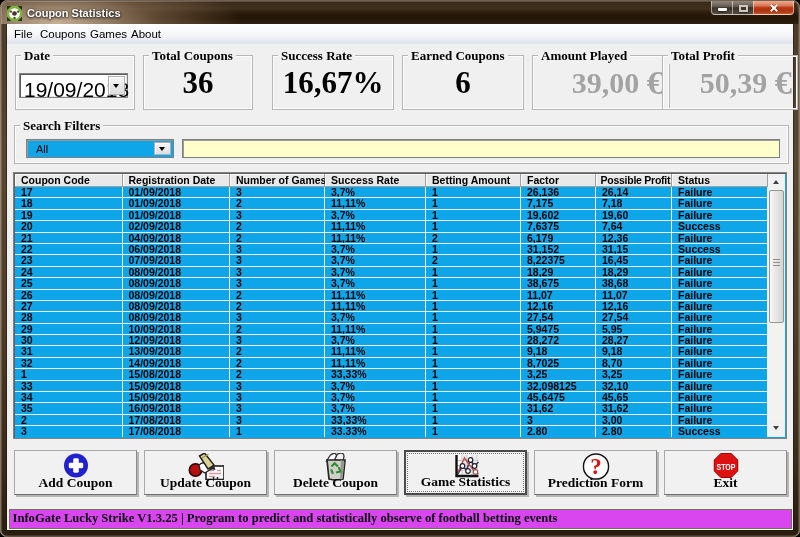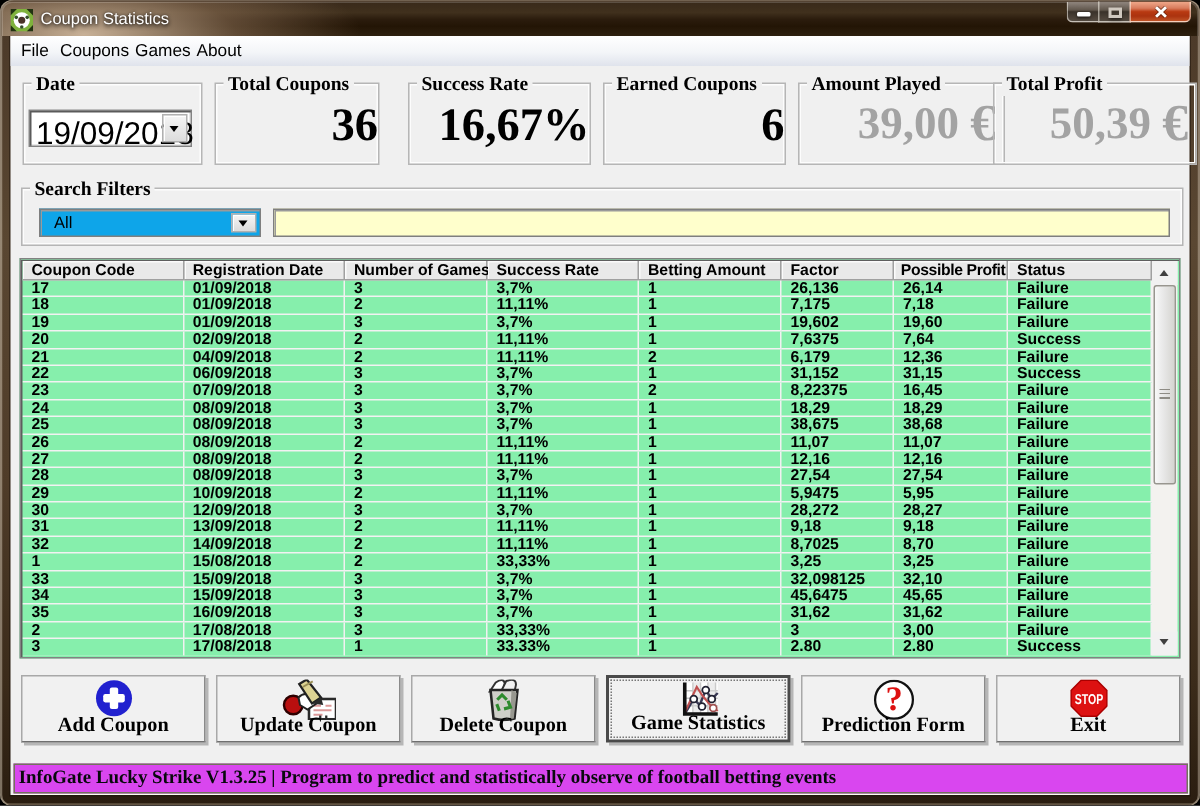--- a/index.html
+++ b/index.html
@@ -2,52 +2,52 @@
 <html><head><meta charset="utf-8"><style>
 *{margin:0;padding:0;box-sizing:border-box}
 html,body{width:800px;height:537px;overflow:hidden;font-family:"Liberation Sans",sans-serif;position:relative;background:#000}
 .abs{position:absolute}
 
 #frame{position:absolute;inset:0;border-radius:8px 8px 7px 7px;
 background:linear-gradient(180deg,#4a3828 0%,#5a4732 30%,#4f3c29 60%,#3b2b1a 85%,#2a1d10 100%);
 box-shadow:inset 1.5px 0 0 rgba(225,213,196,.45),inset -1.5px 0 0 rgba(225,213,196,.4),inset 0 -1.5px 0 rgba(200,185,160,.35),inset 0 1px 0 rgba(190,175,155,.35);}
 #tbar{position:absolute;left:1px;top:1px;width:798px;height:23px;border-radius:7px 7px 0 0;
 background:radial-gradient(ellipse 185px 55px at 55px 22px,rgba(208,184,158,.95),rgba(140,112,86,.55) 55%,rgba(0,0,0,0) 100%),
-linear-gradient(180deg,#39291a 0%,#40301d 32%,#2b1c0d 52%,#231505 72%,#2e200f 100%);}
+linear-gradient(180deg,#39291a 0%,#40301d 32%,#2b1c0d 52%,#231505 72%,#2e200f 100%);font-weight:bold;}
 #tbar:before{content:"";position:absolute;inset:0;border-radius:7px 7px 0 0;border:1px solid rgba(255,255,255,.18);border-bottom:none}
 #title{position:absolute;left:26px;top:6px;font-size:11px;color:#fff;text-shadow:0 1px 3px rgba(0,0,0,.9),0 0 2px rgba(0,0,0,.6)}
 
 .wb{position:absolute;top:1px;height:14px;border:1px solid rgba(250,245,235,.55);border-top:none;}
 #wmin{left:711px;width:22px;border-radius:0 0 0 4px;background:linear-gradient(180deg,#8a8078 8%,#5f554b 45%,#3a322a 52%,#554b41 100%)}
 #wmax{left:732px;width:22px;background:linear-gradient(180deg,#8a8078 8%,#5f554b 45%,#3a322a 52%,#554b41 100%)}
 #wclose{left:753px;width:41px;border-radius:0 0 4px 0;background:linear-gradient(180deg,#eda486 5%,#d87a5b 35%,#b93a12 52%,#ab330f 75%,#c05327 100%)}
 #wmin i{position:absolute;left:6px;top:7px;width:9px;height:3px;background:#fff;border-radius:1px;box-shadow:0 1px 2px rgba(0,0,0,.6)}
 #wmax i{position:absolute;left:6px;top:4px;width:9px;height:7px;border:2px solid #cfc8bf;box-shadow:0 1px 2px rgba(0,0,0,.5)}
 #wclose svg{position:absolute;left:50%;top:50%;transform:translate(-50%,-50%)}
 
 #client{position:absolute;left:7px;top:24px;width:786px;height:506px;background:#f0f0f0;box-shadow:0 0 0 1px rgba(25,15,8,.5)}
 #menubar{position:absolute;left:7px;top:24px;width:786px;height:20px;background:linear-gradient(180deg,#ffffff,#f3f5f8 55%,#dfe3ec)}
 .mi{position:absolute;top:24px;height:20px;line-height:20px;font-size:11.5px;color:#000}
 
 .gb{position:absolute;border:1px solid #b6b6b6;box-shadow:inset 0 0 0 1px #fdfdfd}
 .gbl{position:absolute;top:-8px;left:5px;background:#f0f0f0;padding:0 3px;font:bold 13px "Liberation Serif",serif;color:#000;white-space:nowrap}
-.bigv{position:absolute;left:0;right:0;top:10.5px;text-align:right;font:bold 31px "Liberation Serif",serif;color:#000;line-height:1}
+.bigv{position:absolute;left:0;right:0;top:10.5px;text-align:center;font:bold 31px "Liberation Serif",serif;color:#000;line-height:1}
 .bigeuro{position:absolute;right:6px;top:8px;text-align:right;font:bold 30px "Liberation Serif",serif;color:#a3a3a3;line-height:1}
 .eur{font-size:34.5px;letter-spacing:-1px;line-height:1;position:relative;top:1px}
 
 #datecombo{position:absolute;left:19px;top:73px;width:109px;height:25px;background:#fff;border:1px solid #828282;box-shadow:inset 1px 1px 0 #5a5a5a, inset -1px -1px 0 #e8e8e8}
 #datecombo .txt{position:absolute;left:4px;top:4px;font-size:21px;color:#000}
 .dbtn{position:absolute;right:2px;top:2px;bottom:2px;width:17px;background:linear-gradient(180deg,#f6f6f6,#dcdcdc);border:1px solid #b0b0b0;box-shadow:inset 1px 1px 0 #fff}
 .dbtn:after{content:"";position:absolute;left:50%;top:50%;margin-left:-3.5px;margin-top:-1.5px;border:3.5px solid transparent;border-top:4px solid #000}
 
 #scombo{position:absolute;left:26px;top:139px;width:148px;height:19px;background:#0ea5e9;border:1px solid #7f7f7f;box-shadow:inset 1px 1px 0 #9a9a9a}
 #scombo .txt{position:absolute;left:9px;top:3px;font-size:11px;color:#000}
 #sinput{position:absolute;left:182px;top:139px;width:598px;height:19px;background:#ffffcc;border:1px solid #7f7f7f;box-shadow:inset 1px 1px 0 #9a9a9a}
 
-#lv{position:absolute;left:13px;top:172px;width:774px;height:266.5px;background:#86efac;border:1px solid #828282;box-shadow:inset 1px 1px 0 #5e5e5e}
+#lv{position:absolute;left:13px;top:172px;width:774px;height:266.5px;background:#0ea5e9;border:1px solid #828282;box-shadow:inset 1px 1px 0 #5e5e5e}
 #lvin{position:absolute;left:1px;top:1px;right:18px;bottom:1px;overflow:hidden}
 #hdr{display:flex;height:13px;background:#e9e9e9;font-weight:bold;font-size:10.5px}
 #hdr .c{box-shadow:inset 1px 1px 0 #fbfbfb;border-right:1px solid #a0a0a0;border-bottom:1px solid #a0a0a0;line-height:13px}
 .tr{display:flex;height:11.4px;font-weight:bold;font-size:10.5px}
 .tr .c{line-height:11.3px;border-right:1px solid #f1f1f1;border-bottom:1px solid #f2f2f2;overflow:hidden}
 .c{padding-left:6px;white-space:nowrap}
 .c0{width:107.5px}.c1{width:107.5px}.c2{width:95px}.c3{width:101px}.c4{width:95px}.c5{width:75px}.c6{width:76px}.c7{flex:1}
 #hdr .c6{padding-left:4.5px;letter-spacing:-0.25px}
 
 #sb{position:absolute;top:1px;right:1px;bottom:1px;width:17px;background:#f3f2ef}

